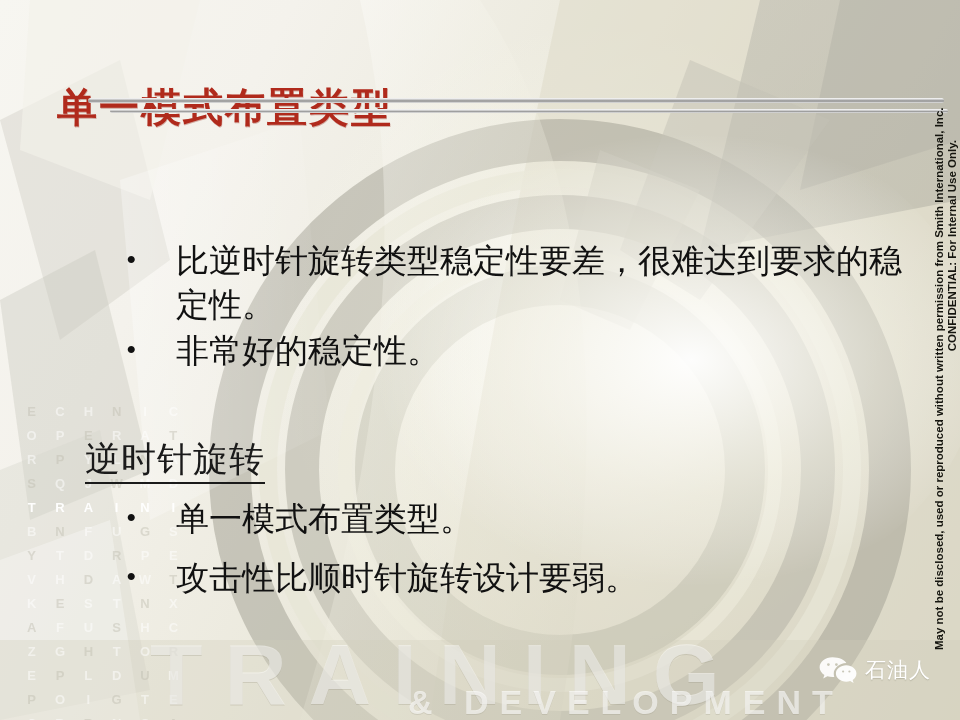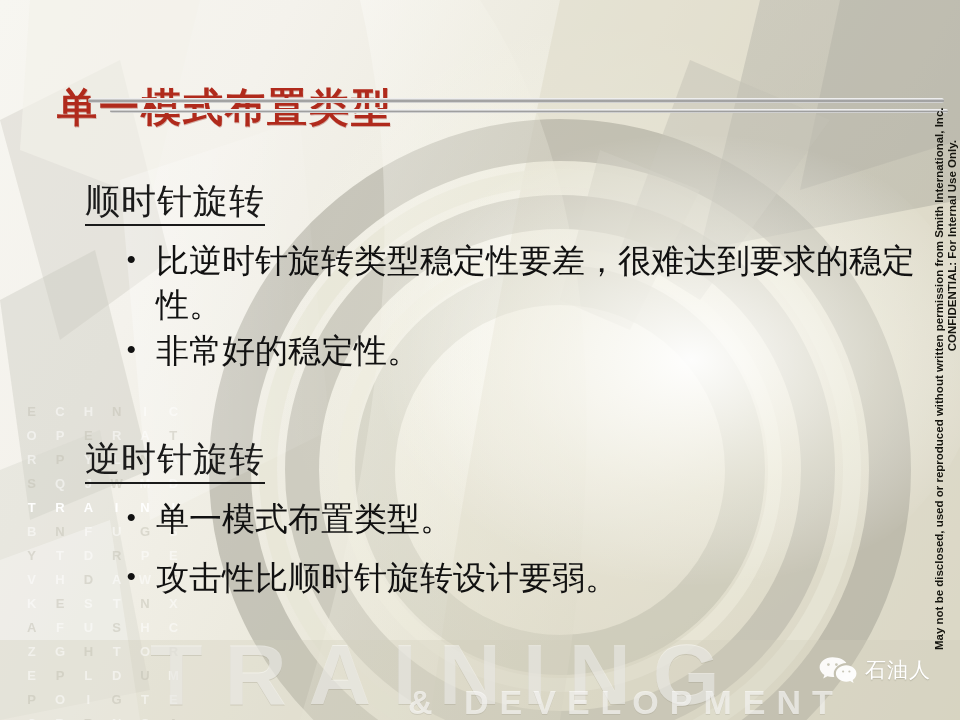--- a/index.html
+++ b/index.html
@@ -164,20 +164,21 @@
   }
   .bullet .dot {
     flex: 0 0 auto;
     width: 30px;
     font-size: 30px;
     line-height: 1.33;
     text-align: left;
   }
   .bullet .btext {
     flex: 1 1 auto;
+    margin-left: 20px;
   }
 
   .b1 { left: 126px; top: 240px; width: 790px; }
   .b2 { left: 126px; top: 330px; width: 600px; }
   .b3 { left: 126px; top: 498px; width: 600px; }
   .b4 { left: 126px; top: 557px; width: 620px; }
 
   
   .confidential {
     position: absolute;
@@ -400,21 +401,20 @@
   <div class="wordmark-dev">&amp; DEVELOPMENT</div>
 
   <div class="title">单一模式布置类型</div>
   <div class="title-rule-wrap">
     <div class="title-rule-a"></div>
     <div class="title-rule-b"></div>
   </div>
 
   <div class="content">
 
-    <div class="section-head s1">顺时针旋转</div>
 
     <div class="bullet b1">
       <span class="dot">•</span>
       <span class="btext">比逆时针旋转类型稳定性要差，很难达到要求的稳定性。</span>
     </div>
 
     <div class="bullet b2">
       <span class="dot">•</span>
       <span class="btext">非常好的稳定性。</span>
     </div>

